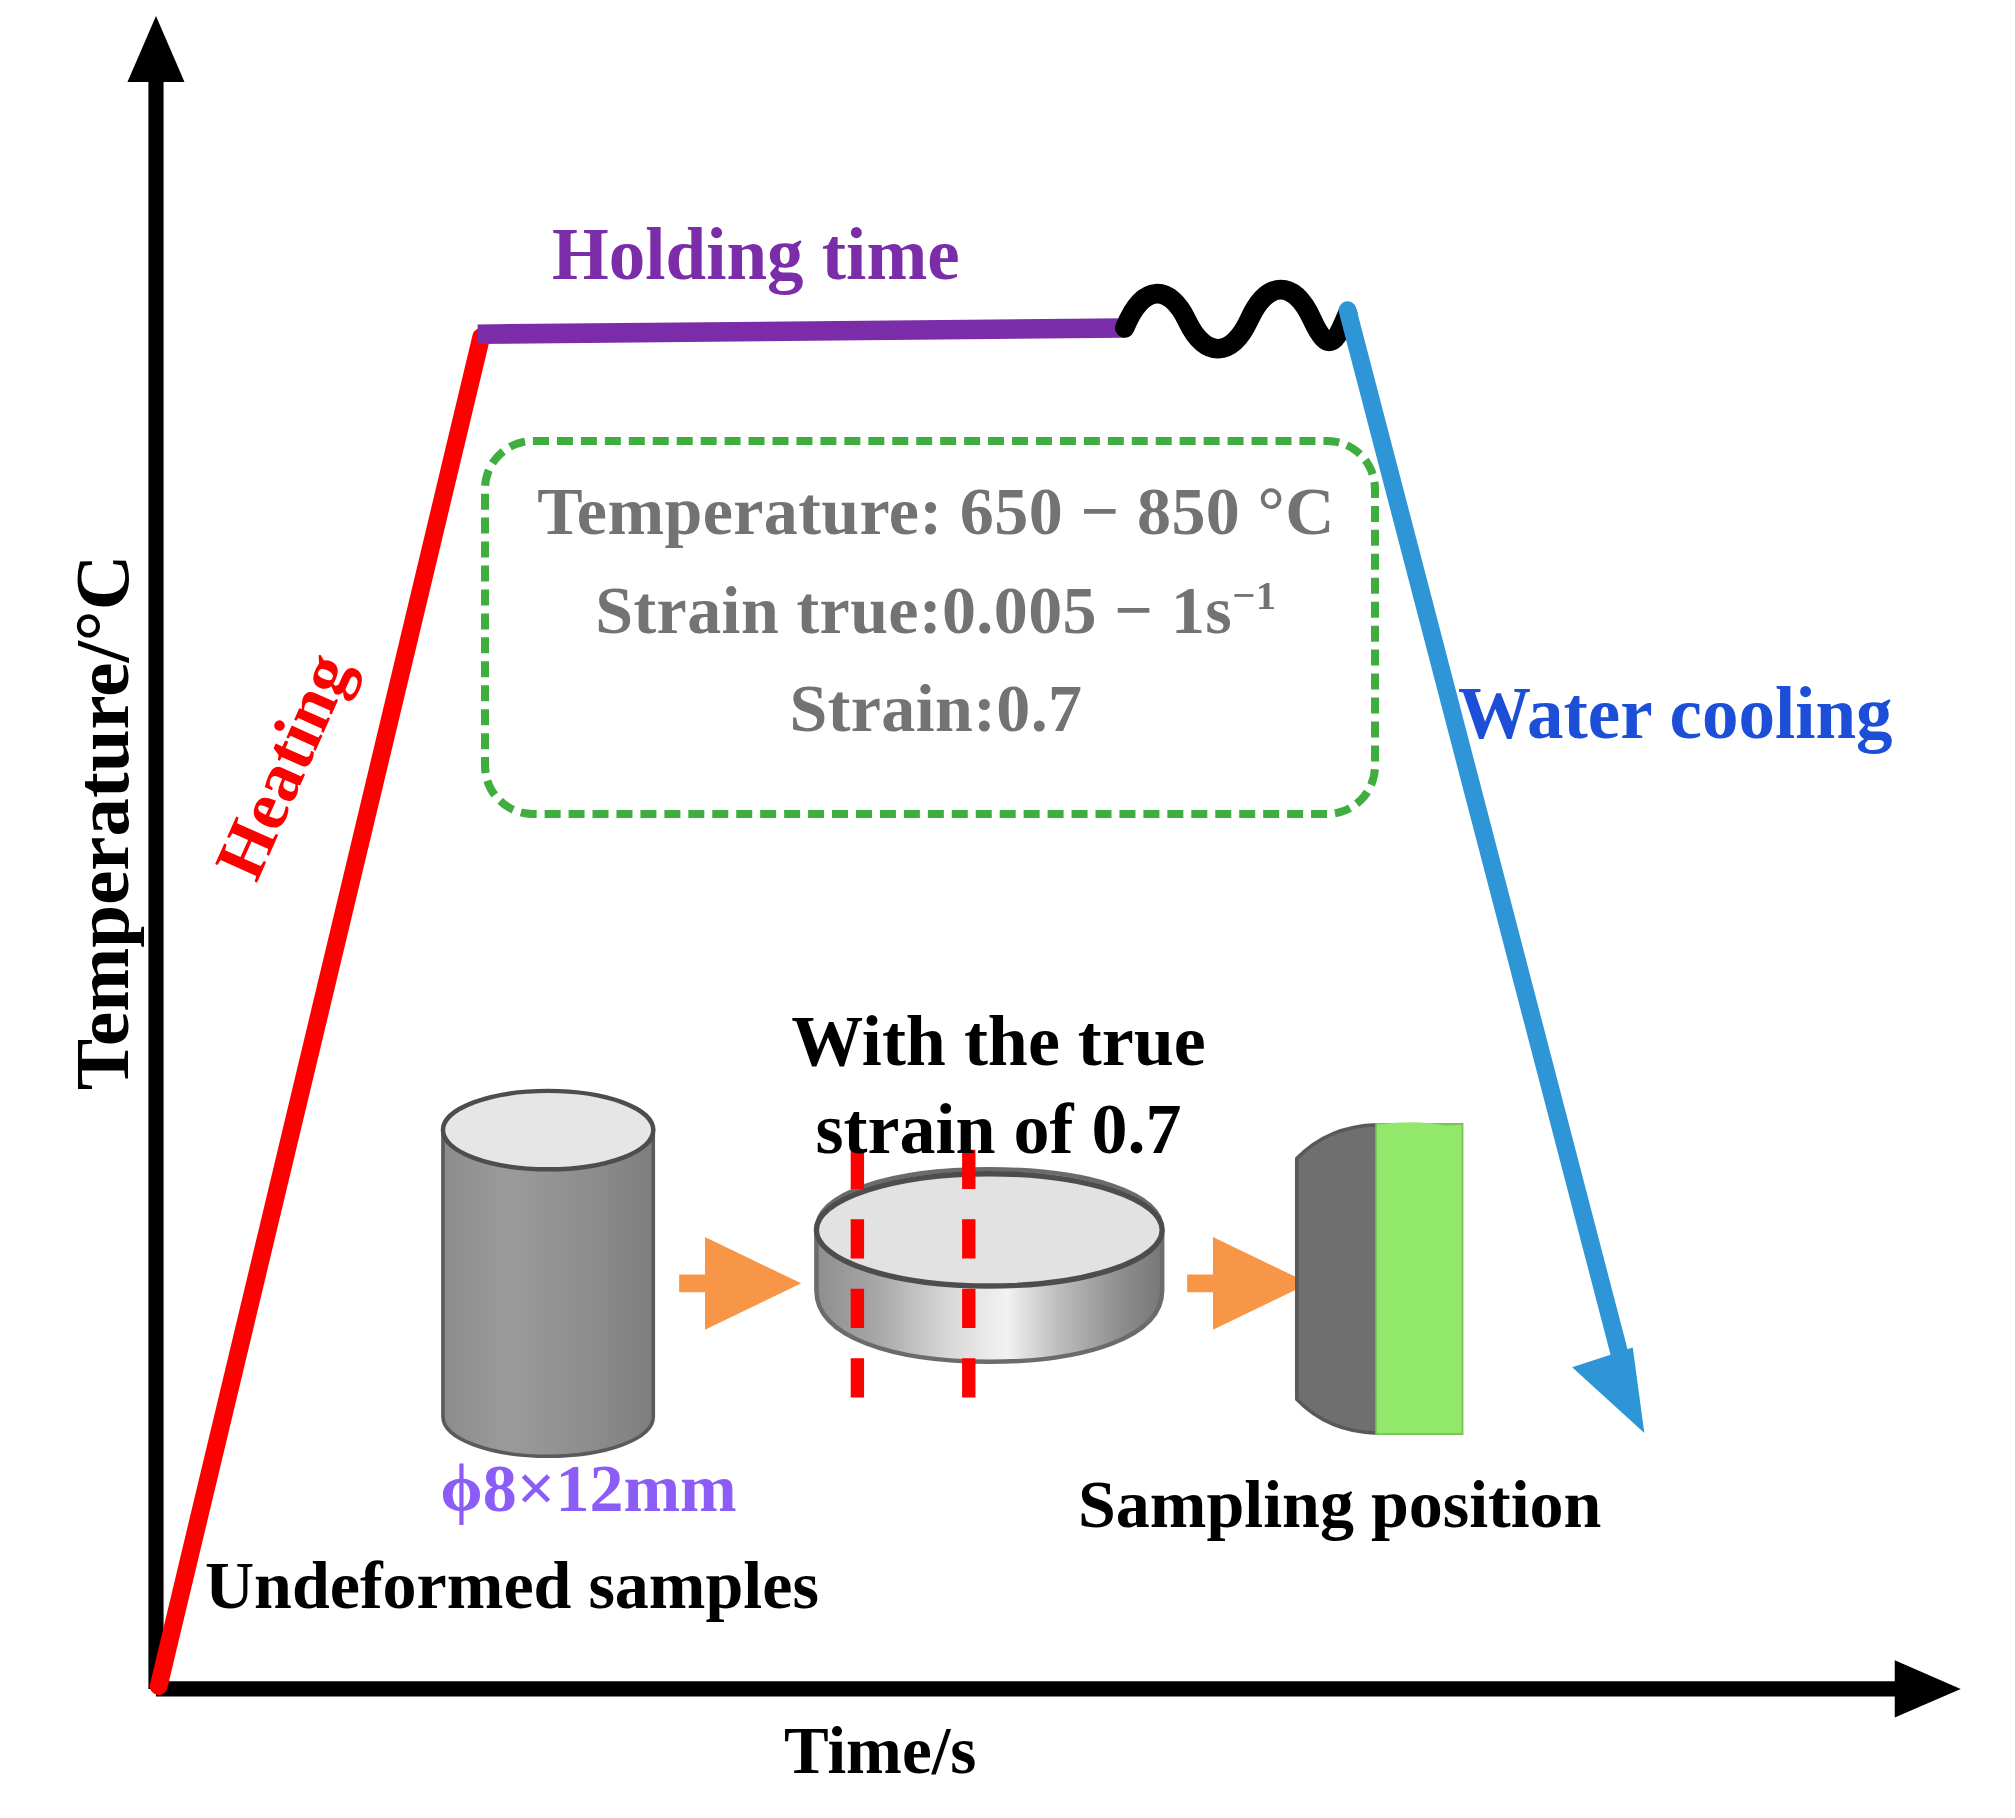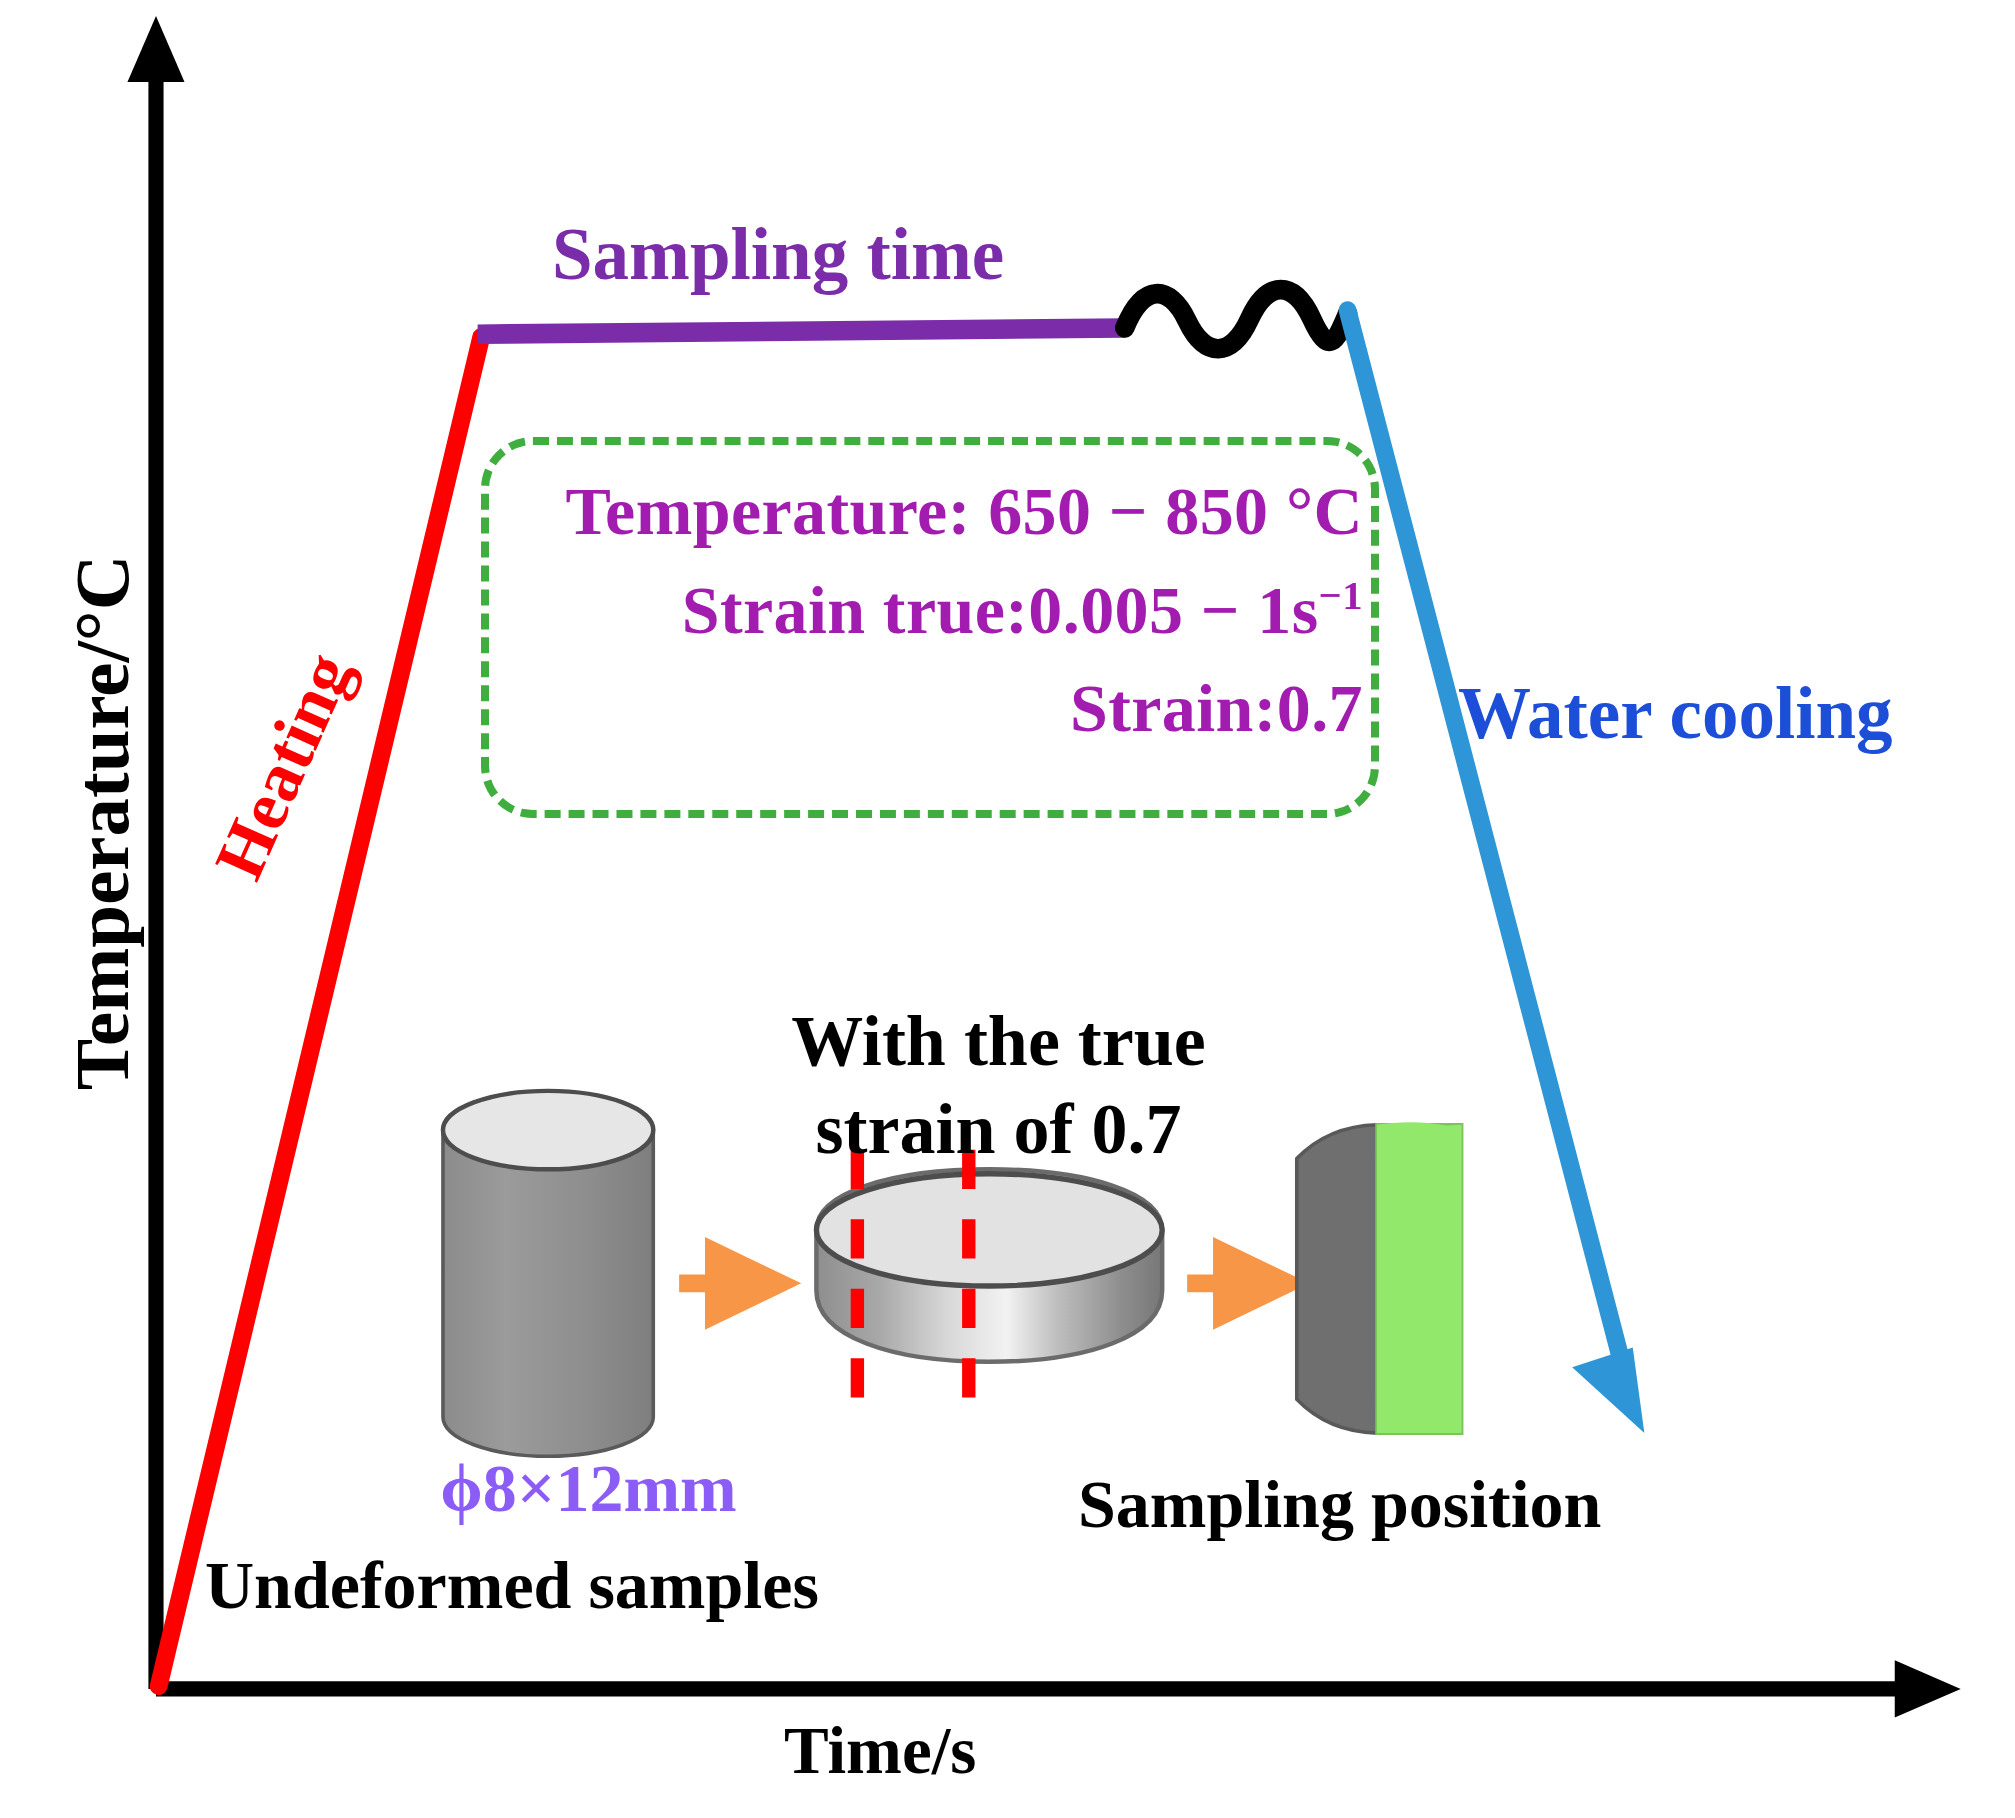--- a/index.html
+++ b/index.html
@@ -16,21 +16,21 @@
 
   
   #holding-label{left:552px;top:218px;font-size:73px;color:#7B2CA8;}
   #heating-label{left:165px;top:731px;font-size:70px;color:#FF0000;
                  transform:rotate(-66deg);transform-origin:50% 50%;}
   #water-label{left:1458px;top:677px;font-size:73px;color:#1d4ed8;}
 
   
   #param-box{left:481px;top:437px;width:882px;height:365px;
              border:8px dashed #3FAE3F;border-radius:52px;}
-  #param-lines{left:481px;top:472px;width:882px;text-align:right;color:#a21caf;}
+  #param-lines{left:495px;top:472px;width:882px;text-align:center;color:#737373;}
   #param-lines .pline{font-size:68px;font-weight:bold;margin-bottom:19.6px;letter-spacing:0.4px;}
   .sup{font-size:.6em;vertical-align:super;}
 
   
   #true-strain-label{left:749px;top:998px;width:499px;text-align:center;
                      font-size:72px;color:#000;line-height:1.22;white-space:normal;}
   #phi-label{left:339px;top:1454px;width:499px;text-align:center;font-size:68px;color:#8b5cf6;}
   #undeformed-label{left:205px;top:1551px;width:766px;font-size:68px;color:#000;}
   #sampling-label{left:1078px;top:1470px;width:677px;text-align:left;font-size:68px;color:#000;}
 </style>
@@ -109,21 +109,21 @@
       <path d="M1455,1300 C1480,1274 1510,1263 1545,1262 L1545,1608 C1510,1607 1480,1596 1455,1570 Z" fill="#6f6f6f" stroke="#595959" stroke-width="4"></path>
       <path d="M1545,1262 L1640,1262 L1640,1608 L1545,1608 Z" fill="#92E86A" stroke="#7ac45a" stroke-width="4"></path>
       <path d="M1545,1262 C1570,1258 1600,1258 1622,1263 L1640,1262 L1640,1608
                L1545,1608 Z" fill="#92E86A" stroke="none"></path>
     </g>
   </svg>
 
   <div class="abs txt" id="ylabel">Temperature/°C</div>
   <div class="abs txt" id="xlabel">Time/s</div>
 
-  <div class="abs txt" id="holding-label">Sampling time</div>
+  <div class="abs txt" id="holding-label">Holding time</div>
   <div class="abs txt" id="heating-label">Heating</div>
   <div class="abs txt" id="water-label">Water cooling</div>
 
   <div class="abs" id="param-box"></div>
   <div class="abs" id="param-lines">
     <div class="pline">Temperature: 650 − 850 °C</div>
     <div class="pline"><span>Strain true:0.005 − 1s</span><span class="sup">−1</span></div>
     <div class="pline">Strain:0.7</div>
   </div>
 

